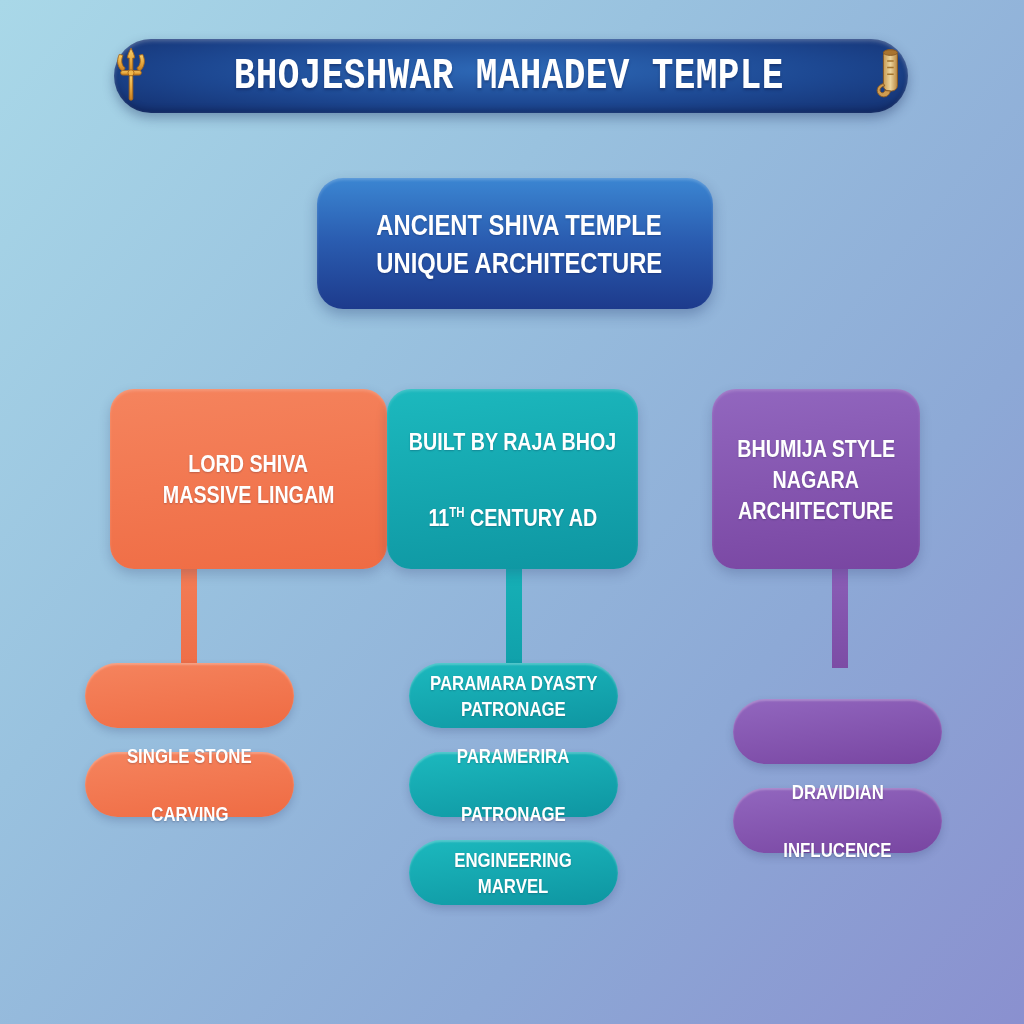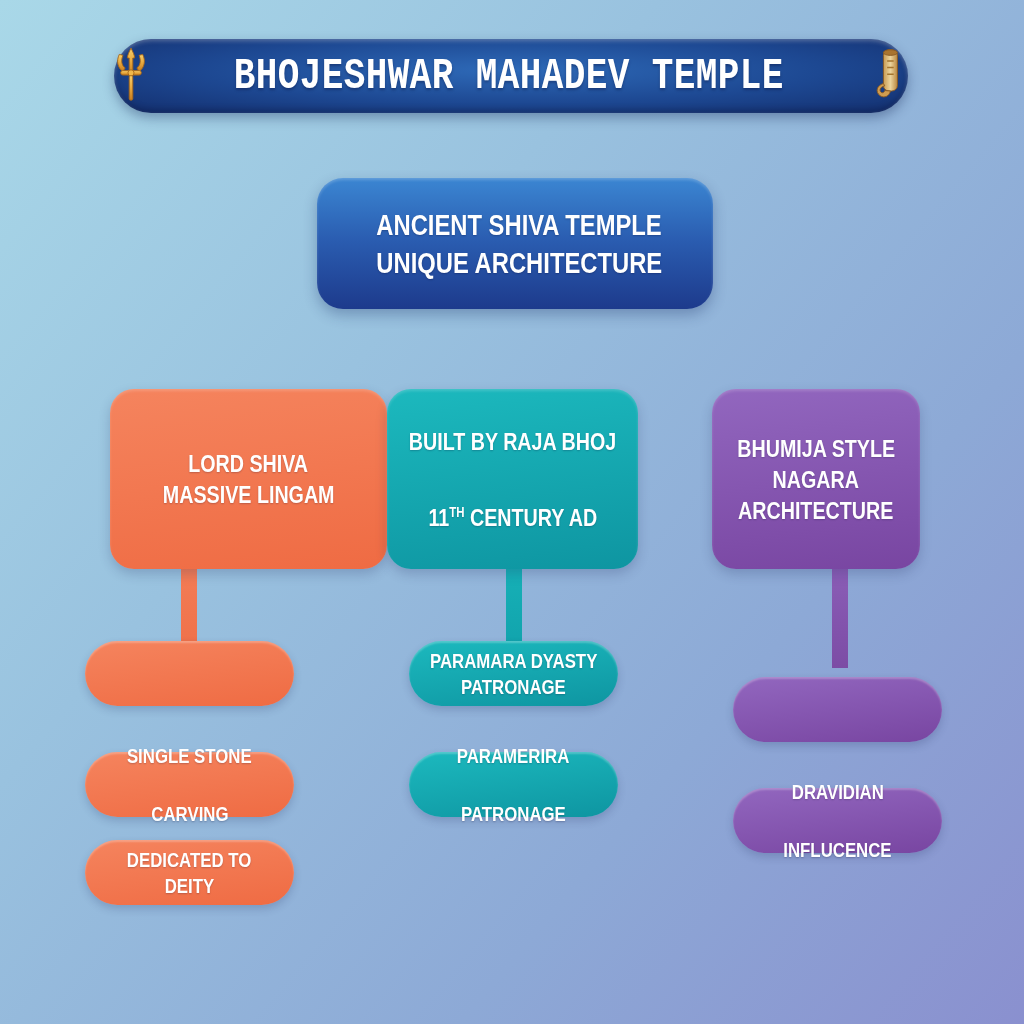--- a/index.html
+++ b/index.html
@@ -63,21 +63,21 @@
   
   .pill{
     position:absolute;width:209px;height:65px;border-radius:33px;
     display:flex;flex-direction:column;align-items:center;justify-content:center;
     box-shadow:0 4px 9px rgba(30,40,90,.20), inset 0 2px 2px rgba(255,255,255,.25);
     z-index:2;
   }
   .pill.c0{left:85px;}
   .pill.c1{left:409px;}
   .pill.c2{left:733px;margin-top:36px;}
-  .pill.r1{top:641px;}
+  .pill.r1{top:663px;}
   .pill.r2{top:752px;gap:32px;}
   .pill.r3{top:840px;}
   .pline{
     font-size:20px;line-height:26px;font-weight:700;color:#fff;
     transform:scaleX(.84);transform-origin:50% 50%;white-space:nowrap;
     text-shadow:0 1px 2px rgba(0,0,40,.22);
   }
   
   .orange-grad{background:linear-gradient(172deg,#f5845e 0%,#ef6b43 100%);}
   .teal-grad{background:linear-gradient(172deg,#1cb9be 0%,#0e95a1 100%);}
@@ -142,36 +142,36 @@
     <div class="hline">MASSIVE LINGAM</div>
   </section>
   <div class="pill c0 r1 orange-grad">
     <div class="pline"></div>
     <div class="pline"></div>
   </div>
   <div class="pill c0 r2 orange-grad">
     <div class="pline">SINGLE STONE</div>
     <div class="pline">CARVING</div>
   </div>
-  <div class="pill c0 r3 orange-grad">
-    <div class="pline">DEDICATED TO</div>
-    <div class="pline">DEITY</div>
-  </div>
 
   <section class="colbox c1 teal-grad">
     <div class="hline">BUILT BY RAJA BHOJ</div>
     <div class="hline"><span>11</span><sup>TH</sup><span> CENTURY AD</span></div>
   </section>
   <div class="pill c1 r1 teal-grad">
     <div class="pline">PARAMARA DYASTY</div>
     <div class="pline">PATRONAGE</div>
   </div>
   <div class="pill c1 r2 teal-grad">
     <div class="pline">PARAMERIRA</div>
     <div class="pline">PATRONAGE</div>
+  </div>
+  <div class="pill c1 r3 teal-grad">
+    <div class="pline">ENGINEERING</div>
+    <div class="pline">MARVEL</div>
   </div>
 
   <section class="colbox c2 purple-grad">
     <div class="hline">BHUMIJA STYLE</div>
     <div class="hline">NAGARA</div>
     <div class="hline">ARCHITECTURE</div>
   </section>
   <div class="pill c2 r1 purple-grad">
     <div class="pline"></div>
     <div class="pline"></div>

